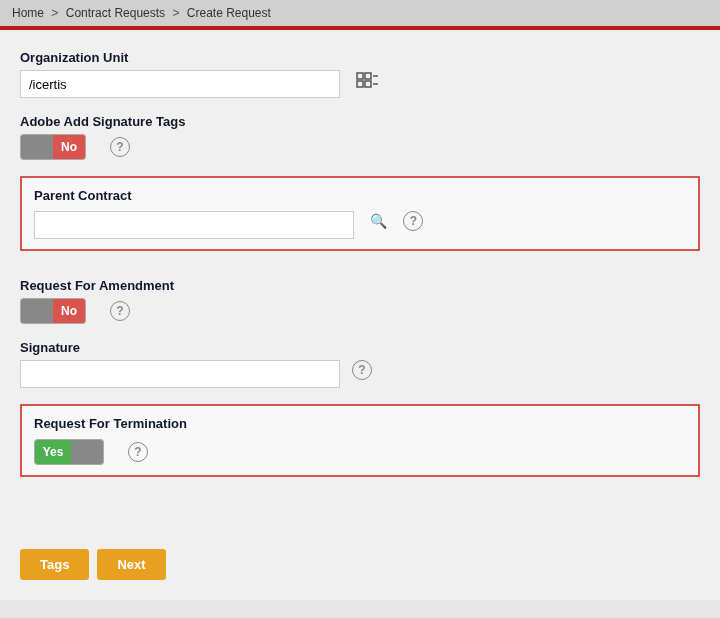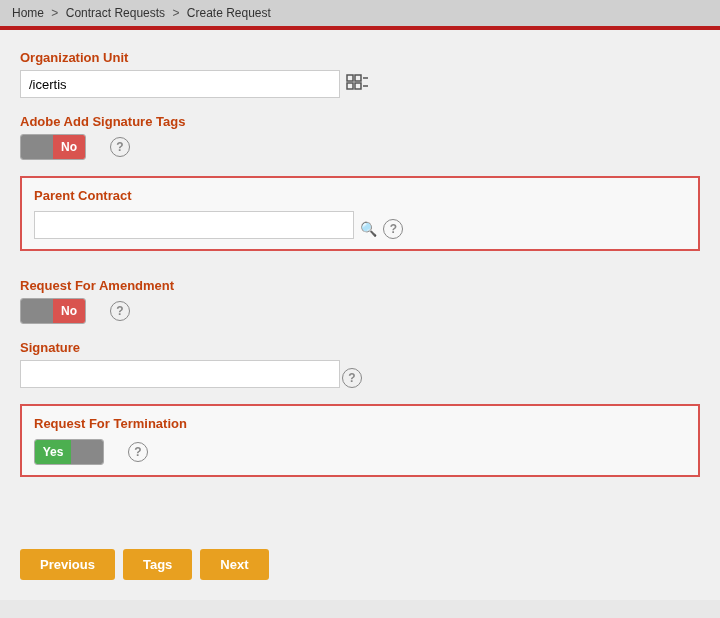--- a/index.html
+++ b/index.html
@@ -31,29 +31,29 @@
       position: relative;
     }
 
     .form-section {
       margin-bottom: 16px;
     }
 
     .field-label {
       font-weight: bold;
       font-size: 13px;
-      color: #c2410c;
+      color: #0f172a;
       margin-bottom: 5px;
       display: block;
     }
 
     .input-row {
       display: flex;
-      align-items: flex-end;
-      gap: 2px;
+      align-items: flex-start;
+      gap: 12px;
     }
 
     .text-input {
       border: 1px solid #ccc;
       background: #fff;
       padding: 5px 8px;
       font-size: 13px;
       height: 28px;
       width: 300px;
     }
@@ -257,18 +257,17 @@
     <div class="toggle-container">
       <div class="toggle-switch">
         <div class="toggle-on-side">Yes</div>
         <div class="toggle-gray-side"></div>
       </div>
       <span class="help-icon">?</span>
     </div>
   </div>
 
   <div class="bottom-nav">
-    <button class="nav-btn btn-orange">Previous</button>
     <button class="nav-btn btn-orange">Tags</button>
     <button class="nav-btn btn-orange">Next</button>
   </div>
 
 </div>
 
 </body></html>

